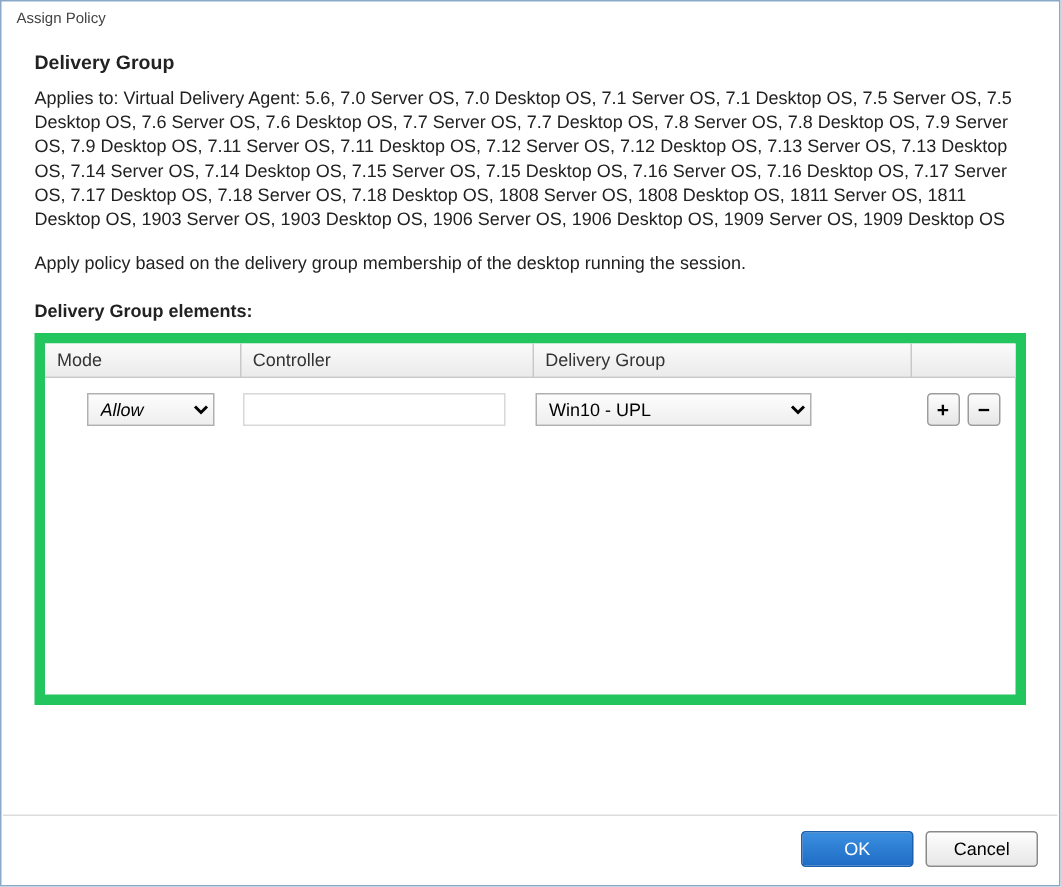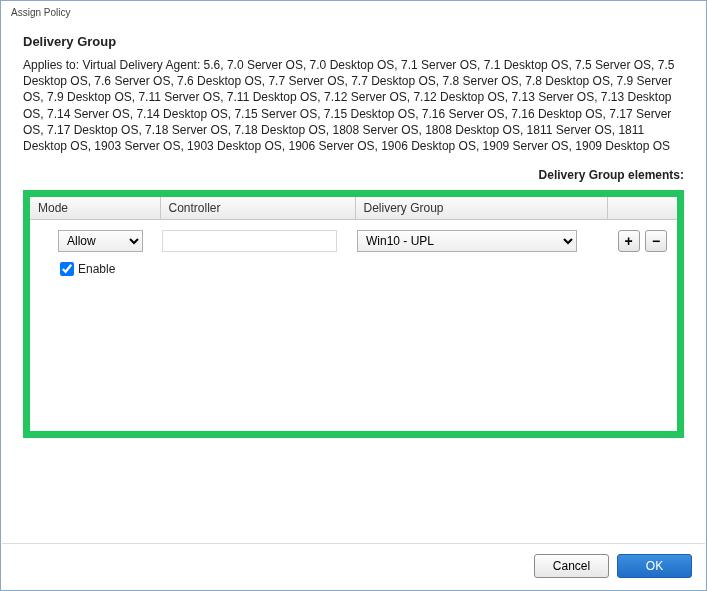--- a/index.html
+++ b/index.html
@@ -40,21 +40,20 @@
 
   .desc {
     font-size: 12px;
     margin-bottom: 18px;
   }
 
   .elements-label {
     font-weight: 600;
     font-size: 12px;
     margin-bottom: 8px;
-    text-align: right;
   }
 
   .grid-wrap {
     border: 7px solid #22c55e;
     height: 248px;
     position: relative;
     background: #fff;
   }
 
   table.grid-header {
@@ -92,22 +91,22 @@
   .cell-btn  { width: 70px; text-align: right; padding-right: 2px; white-space: nowrap; }
 
   select.combo, select.combo-dg {
     font-family: inherit;
     font-size: 12px;
     background: linear-gradient(#fdfdfd, #eee);
     border: 1px solid #b0b0b0;
     height: 22px;
     padding: 1px 4px;
   }
-  select.combo { width: 85px; }
-  select.combo-dg { width: 220px; }
+  select.combo { width: 85px; font-style: italic; }
+  select.combo-dg { width: 184px; }
 
   input.ctrl-input {
     font-family: inherit;
     font-size: 12px;
     height: 22px;
     width: 175px;
     border: 1px solid #d8d8d8;
     background: #fff;
     padding: 2px 4px;
   }
@@ -176,20 +175,21 @@
 <div class="content">
 
   <div class="heading">Delivery Group</div>
 
   <div class="applies-block">
     <span class="applies-label">Applies to:</span>
     <span> </span>
     <span>Virtual Delivery Agent: 5.6, 7.0 Server OS, 7.0 Desktop OS, 7.1 Server OS, 7.1 Desktop OS, 7.5 Server OS, 7.5 Desktop OS, 7.6 Server OS, 7.6 Desktop OS, 7.7 Server OS, 7.7 Desktop OS, 7.8 Server OS, 7.8 Desktop OS, 7.9 Server OS, 7.9 Desktop OS, 7.11 Server OS, 7.11 Desktop OS, 7.12 Server OS, 7.12 Desktop OS, 7.13 Server OS, 7.13 Desktop OS, 7.14 Server OS, 7.14 Desktop OS, 7.15 Server OS, 7.15 Desktop OS, 7.16 Server OS, 7.16 Desktop OS, 7.17 Server OS, 7.17 Desktop OS, 7.18 Server OS, 7.18 Desktop OS, 1808 Server OS, 1808 Desktop OS, 1811 Server OS, 1811 Desktop OS, 1903 Server OS, 1903 Desktop OS, 1906 Server OS, 1906 Desktop OS, 1909 Server OS, 1909 Desktop OS</span>
   </div>
 
+  <div class="desc">Apply policy based on the delivery group membership of the desktop running the session.</div>
 
   <div class="elements-label">Delivery Group elements:</div>
 
   <div class="grid-wrap">
     <table class="grid-header">
       <colgroup>
         <col class="col-mode">
           <col class="col-ctrl">
           <col class="col-dg">
           <col class="col-btn">
@@ -218,25 +218,21 @@
           <select class="combo-dg">
             <option>Win10 - UPL</option>
           </select>
         </div>
         <div class="cell-btn">
           <button class="square">+</button>
           <button class="square">−</button>
         </div>
       </div>
 
-      <div class="enable-row">
-        <input type="checkbox" checked="" style="">
-        <span>Enable</span>
-      </div>
     </div>
   </div>
 </div>
 
 <div class="footer-sep"></div>
 <div class="footer">
+  <button class="dlg primary">OK</button>
   <button class="dlg">Cancel</button>
-  <button class="dlg primary">OK</button>
 </div>
 
 </body></html>

